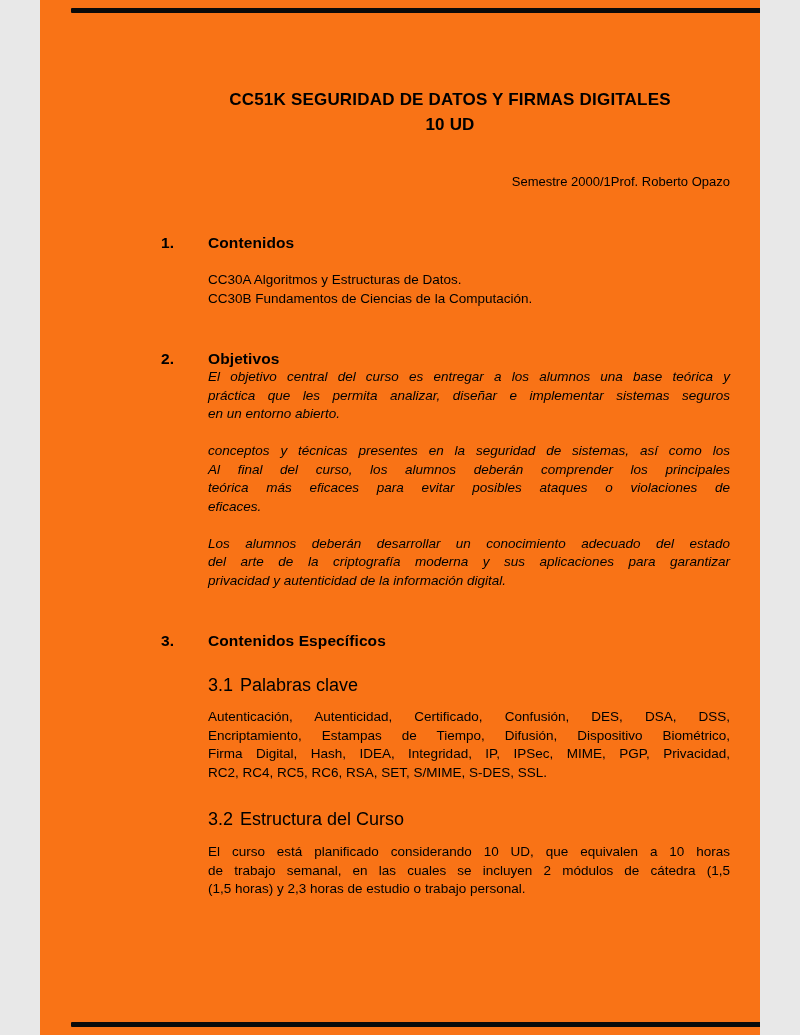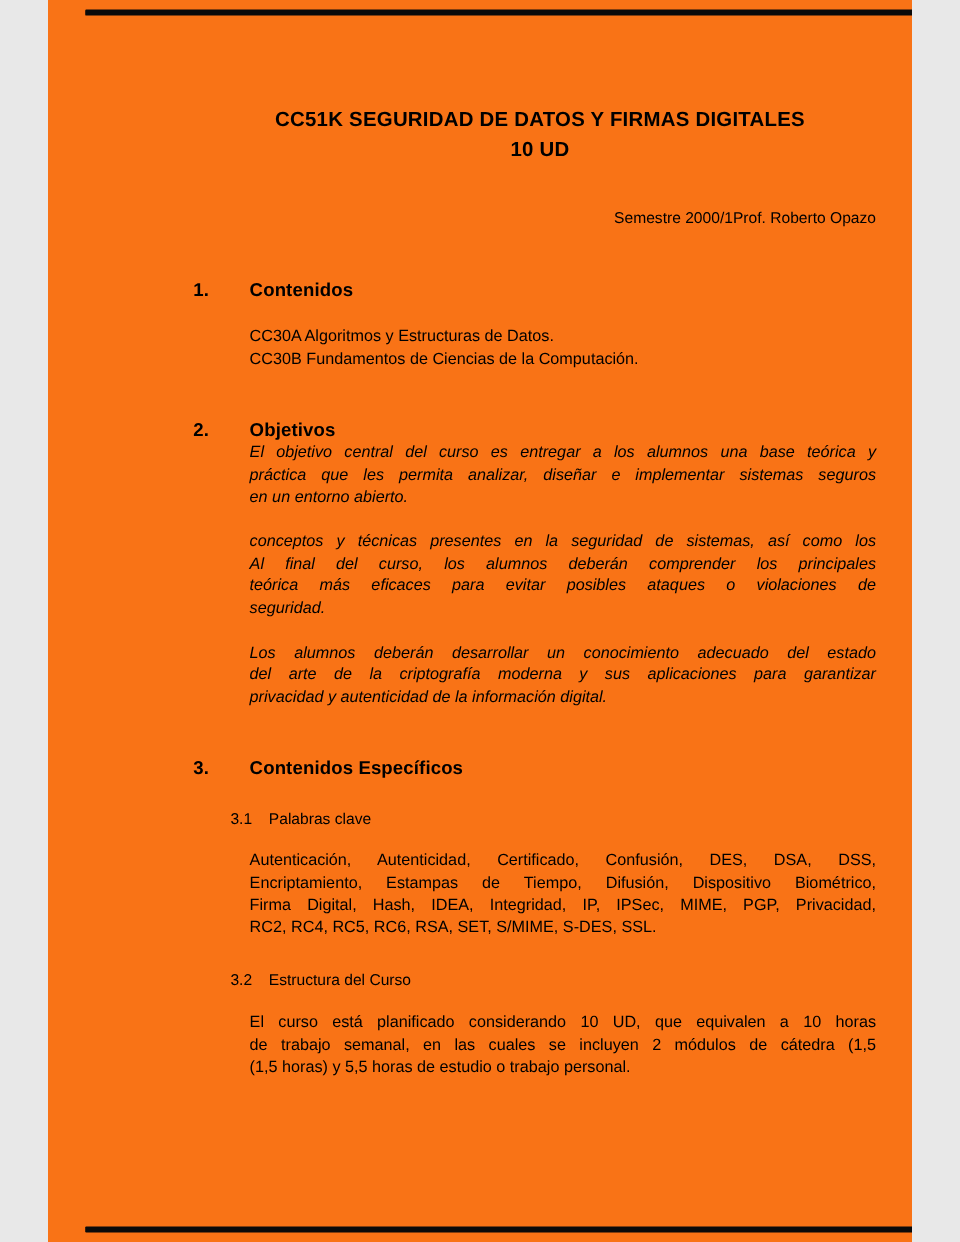--- a/index.html
+++ b/index.html
@@ -66,22 +66,22 @@
     line-height: 18.5px;
   }
   .body-block .para { margin: 0 0 18.5px 0; font-style: italic; }
   .body-block .para:last-child { margin-bottom: 16px; }
 
   .line { text-align: left; }
   .jline { text-align: justify; text-align-last: justify; }
 
   .sub-heading {
     position: absolute;
-    left: 152px;
-    font-size: 13px;
+    left: 168px;
+    font-size: 18px;
   }
   .sub-heading .sub-num {
     display: inline-block;
     width: 32px;
   }
 
   #h1 { top: 234px; }
   #h2 { top: 330px; margin-top: 20px; }
   #h3 { top: 632px; }
   #req-lines { top: 271px; }
@@ -124,21 +124,21 @@
   <div id="obj-paras" class="body-block">
     <div class="para">
         <div class="line jline">El objetivo central del curso es entregar a los alumnos una base teórica y</div>
         <div class="line jline">práctica que les permita analizar, diseñar e implementar sistemas seguros</div>
         <div class="line">en un entorno abierto.</div>
       </div>
     <div class="para">
         <div class="line jline">conceptos y técnicas presentes en la seguridad de sistemas, así como los</div>
         <div class="line jline">Al final del curso, los alumnos deberán comprender los principales</div>
         <div class="line jline">teórica más eficaces para evitar posibles ataques o violaciones de</div>
-        <div class="line">seguridad.</div>
+        <div class="line">eficaces.</div>
       </div>
     <div class="para">
         <div class="line jline">Los alumnos deberán desarrollar un conocimiento adecuado del estado</div>
         <div class="line jline">del arte de la criptografía moderna y sus aplicaciones para garantizar</div>
         <div class="line">privacidad y autenticidad de la información digital.</div>
       </div>
   </div>
 
   <div id="h3" class="sec-heading">
     <span class="sec-num">3.</span><span>Contenidos Específicos</span>
@@ -155,18 +155,18 @@
       <div class="line">RC2, RC4, RC5, RC6, RSA, SET, S/MIME, S-DES, SSL.</div>
     </div>
 
   <div id="sub-32" class="sub-heading">
     <span class="sub-num">3.2</span><span>Estructura del Curso</span>
   </div>
 
   <div id="estructura" class="body-block">
       <div class="line jline">El curso está planificado considerando 10 UD, que equivalen a 10 horas</div>
       <div class="line jline">de trabajo semanal, en las cuales se incluyen 2 módulos de cátedra (1,5</div>
-      <div class="line">(1,5 horas) y 5,5 horas de estudio o trabajo personal.</div>
+      <div class="line">(1,5 horas) y 2,3 horas de estudio o trabajo personal.</div>
     </div>
 
   <div class="scan-bar bottom"></div>
 
 </div>
 
 </body></html>

